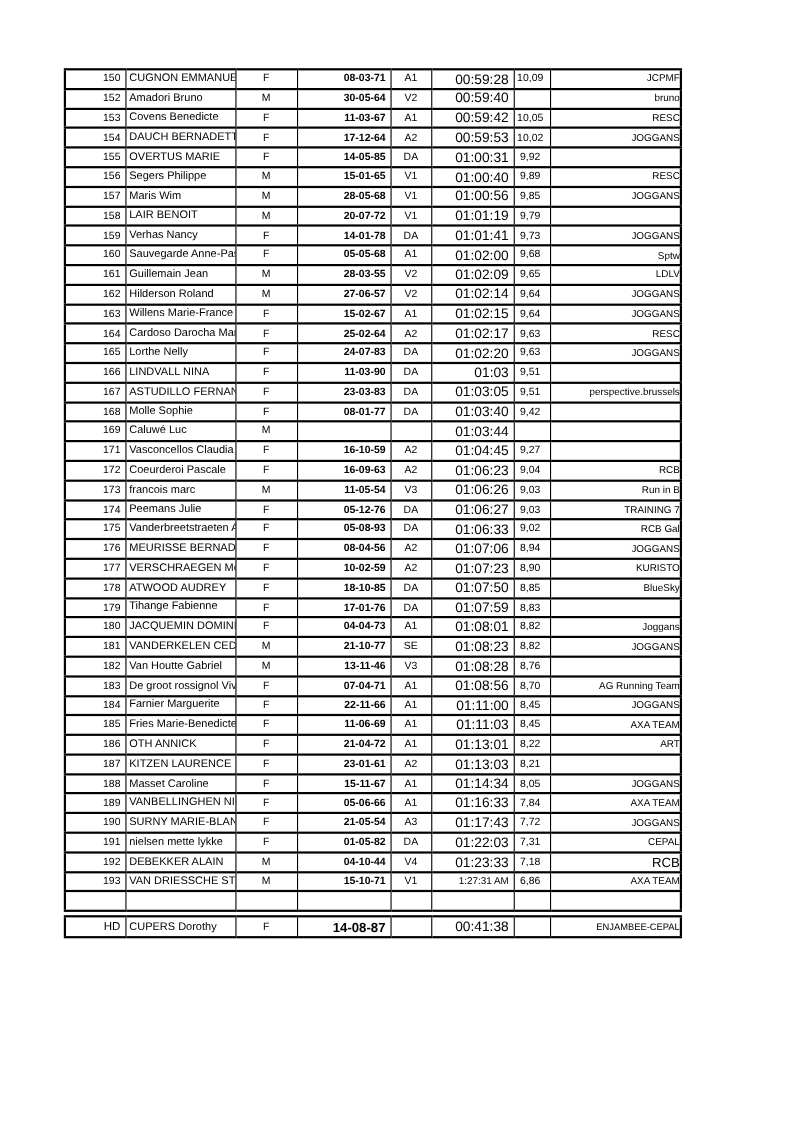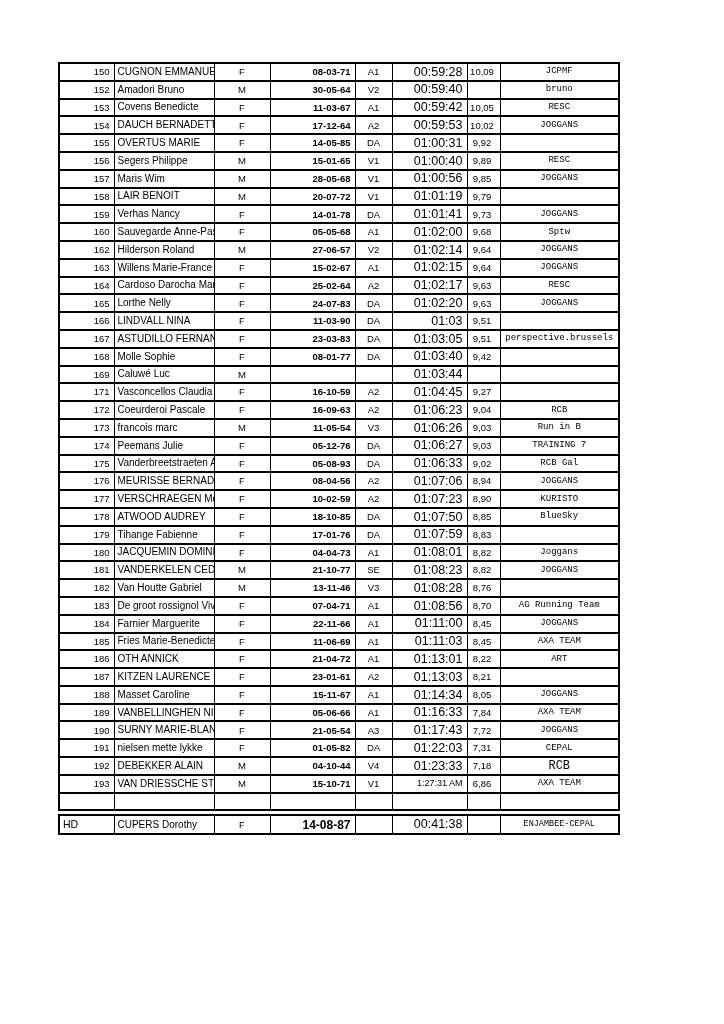--- a/index.html
+++ b/index.html
@@ -51,27 +51,27 @@
   col.w-speed { width: 33px; }
   col.w-club  { width: 119px; }
 
   td.c-rank  { text-align: right;  padding-right: 4px; }
   td.c-name  { text-align: left;   padding-left: 3px;  font-size: 10px; }
   td.c-sex   { text-align: center; }
   td.c-birth { text-align: right;  padding-right: 4px; font-weight: bold; }
   td.c-cat   { text-align: center; }
   td.c-time  { text-align: right;  padding-right: 4px; font-size: 12.5px; margin-top: 40px; }
   td.c-speed { text-align: center;  padding-right: 3px; }
-  td.c-club  { text-align: center;   padding-left: 0;  font-size: 9px; font-family: Liberation Mono, monospace; }
+  td.c-club  { text-align: right;   padding-left: 0;  font-size: 9px; }
 
   tr.time-small td.c-time { font-size: 9px; }
   tr.club-large td.c-club { font-size: 12px; }
 
   table.hd-table td { height: 16.5px; }
-  table.hd-table td.c-rank  { text-align: left; padding-left: 3px; font-size: 10.5px; }
+  table.hd-table td.c-rank  { text-align: right; padding-left: 3px; font-size: 10.5px; }
   table.hd-table td.c-birth { font-size: 12px; }
   table.hd-table td.c-time  { font-size: 12.5px; }
   table.hd-table td.c-club  { font-size: 8.5px; margin-left: 11px; }
 </style>
 </head>
 <body>
 
 <div class="sheet">
 
   <table class="results">
@@ -178,20 +178,30 @@
   </tr>
         <tr>
     <td class="c-rank">160</td>
     <td class="c-name">Sauvegarde Anne-Pasca</td>
     <td class="c-sex">F</td>
     <td class="c-birth">05-05-68</td>
     <td class="c-cat">A1</td>
     <td class="c-time">01:02:00</td>
     <td class="c-speed">9,68</td>
     <td class="c-club">Sptw</td>
+  </tr>
+        <tr>
+    <td class="c-rank">161</td>
+    <td class="c-name">Guillemain Jean</td>
+    <td class="c-sex">M</td>
+    <td class="c-birth">28-03-55</td>
+    <td class="c-cat">V2</td>
+    <td class="c-time">01:02:09</td>
+    <td class="c-speed">9,65</td>
+    <td class="c-club">LDLV</td>
   </tr>
         <tr>
     <td class="c-rank">162</td>
     <td class="c-name">Hilderson Roland</td>
     <td class="c-sex">M</td>
     <td class="c-birth">27-06-57</td>
     <td class="c-cat">V2</td>
     <td class="c-time">01:02:14</td>
     <td class="c-speed">9,64</td>
     <td class="c-club">JOGGANS</td>

